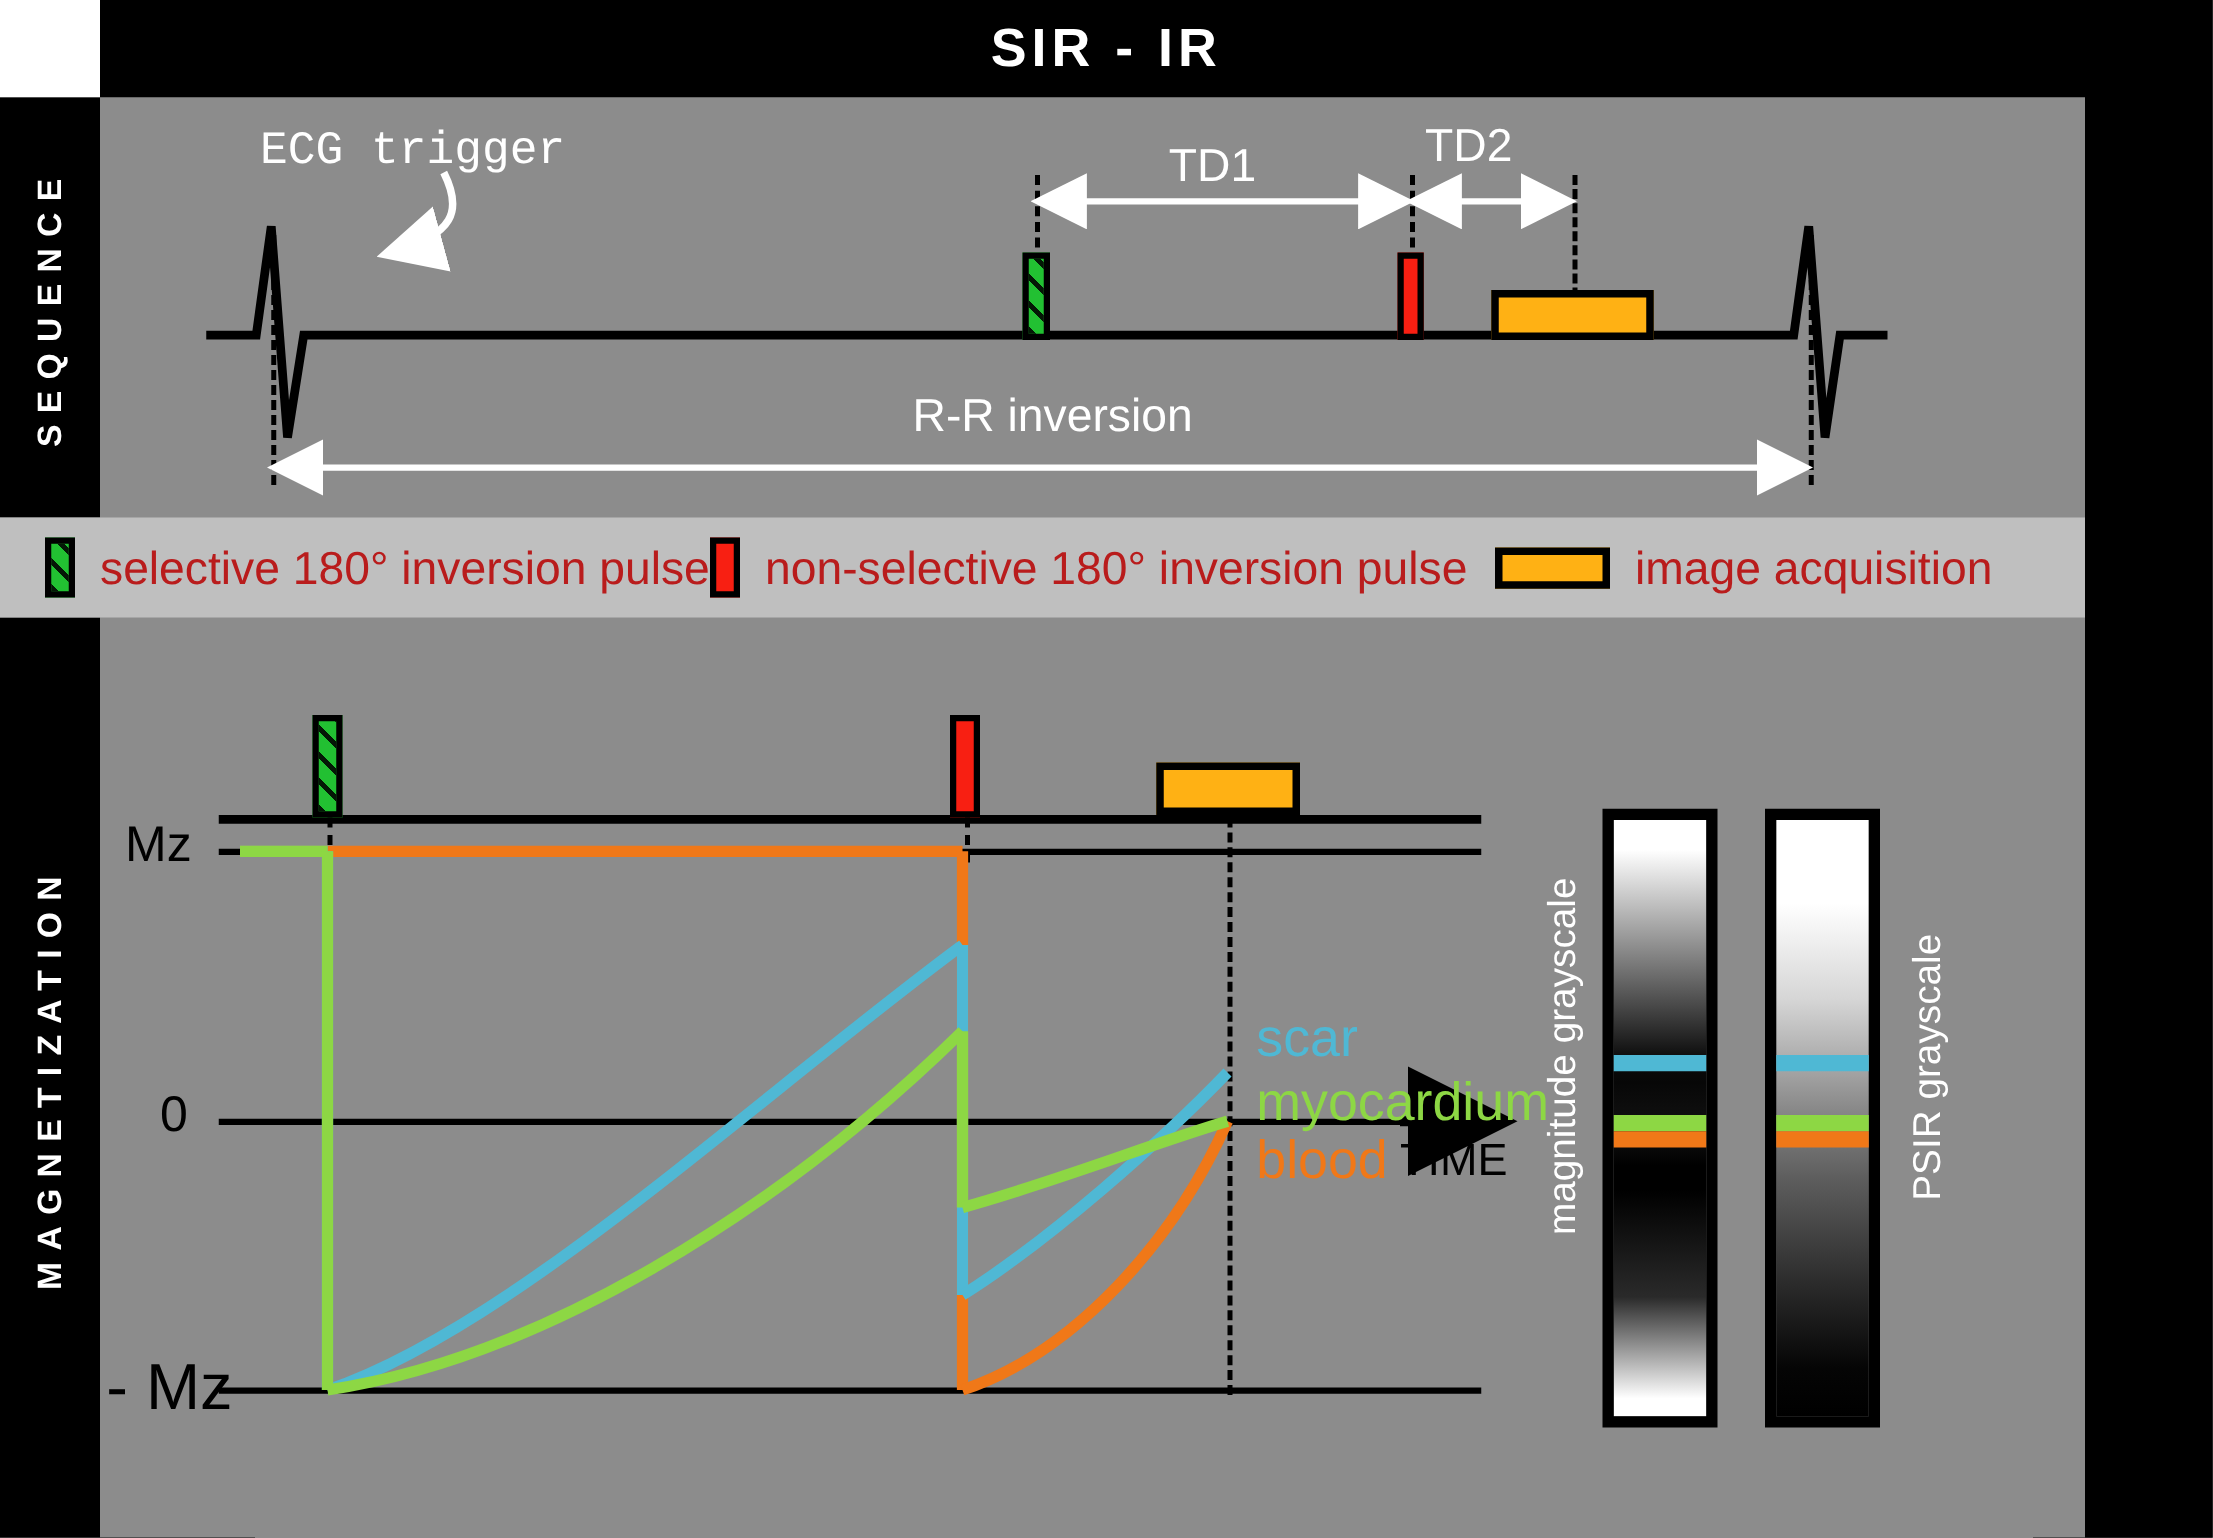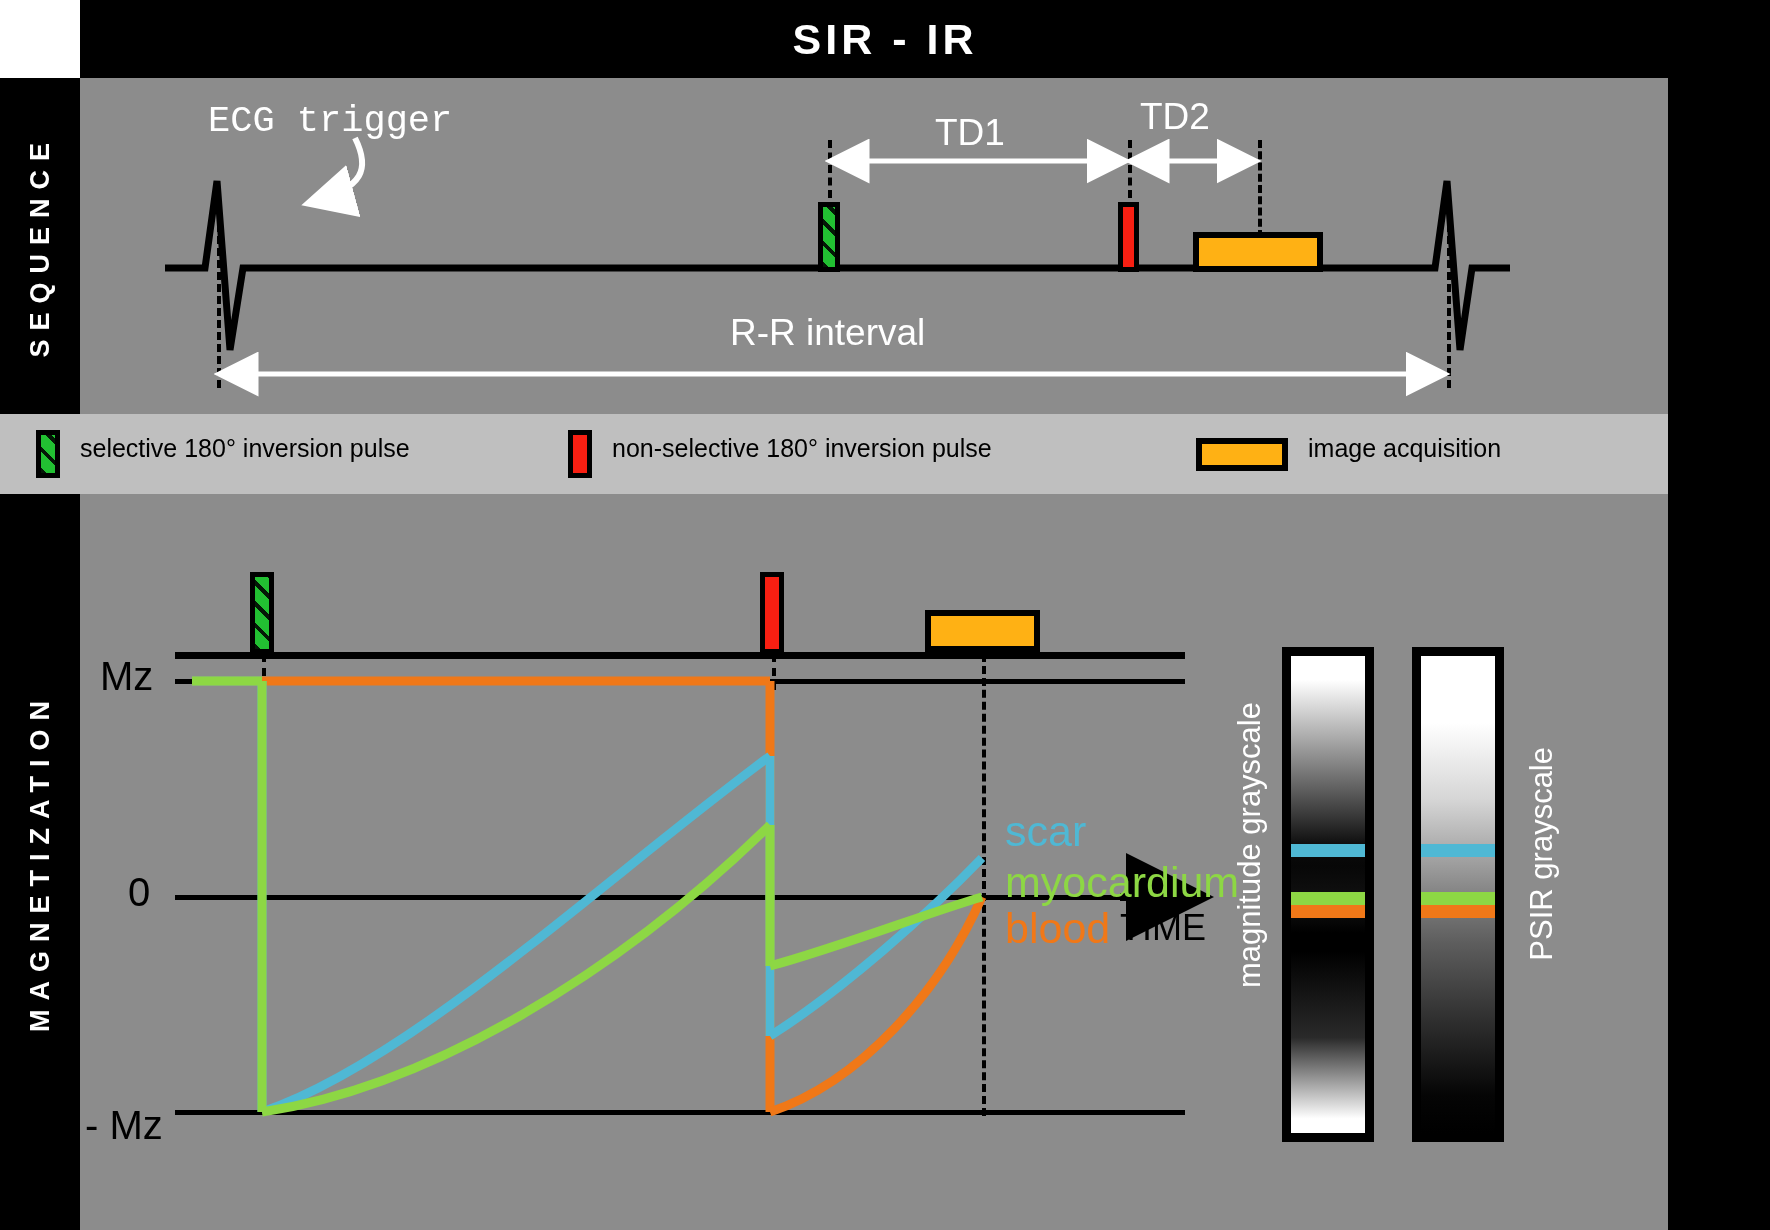--- a/index.html
+++ b/index.html
@@ -36,21 +36,21 @@
 
   
   .pulse-sel{position:absolute;background:#22c032;border:5px solid #000;box-sizing:border-box;
      background-image:repeating-linear-gradient(45deg,
         rgba(0,0,0,.88) 0 4px, rgba(0,0,0,0) 4px 15px);
      background-color:#22c032;}
   
   .pulse-nonsel{position:absolute;background:#f81f12;border:5px solid #000;box-sizing:border-box;}
   
   .acq{position:absolute;background:#ffb114;border:6px solid #000;box-sizing:border-box;}
-  .lgd-txt{font-size:25px;color:#000000;}
+  .lgd-txt{font-size:37px;color:#b91c1c;}
 
   
   .gsbar{position:absolute;border:9px solid #000;box-sizing:border-box;}
   .gsmark{position:absolute;height:13px;}
   .rotlab{position:absolute;color:#fff;font-size:31px;white-space:nowrap;
      writing-mode:vertical-rl;transform:rotate(180deg);}
 
   svg{position:absolute;left:0;top:0;overflow:visible;}
 </style>
 </head>
@@ -98,21 +98,21 @@
       </defs>
       <line x1="752" y1="83" x2="1044" y2="83" stroke="#fff" stroke-width="5" marker-start="url(#al)" marker-end="url(#ar)"></line>
       <line x1="1052" y1="83" x2="1174" y2="83" stroke="#fff" stroke-width="5" marker-start="url(#al)" marker-end="url(#ar)"></line>
       <line x1="141" y1="296" x2="1363" y2="296" stroke="#fff" stroke-width="5" marker-start="url(#al)" marker-end="url(#ar)"></line>
       <path d="M 275 60 C 290 90, 285 110, 230 125" fill="none" stroke="#fff" stroke-width="6" marker-end="url(#ar)"></path>
     </svg>
 
     <div class="txt wtxt" style="left:855px;top:18px;font-size:37px;margin-top:16px;">TD1</div>
     <div class="txt wtxt" style="left:1060px;top:18px;font-size:37px;">TD2</div>
     <div class="txt wtxt" style="left:128px;top:22px;font-size:37px;font-family:Liberation Mono, monospace;">ECG trigger</div>
-    <div class="txt wtxt" style="left:650px;top:234px;font-size:37px;">R-R interval</div>
+    <div class="txt wtxt" style="left:650px;top:234px;font-size:37px;">R-R inversion</div>
   </div>
 
   <div class="panel" id="legend">
     <div class="pulse-sel" style="left:36px;top:16px;width:24px;height:48px;"></div>
     <div class="txt lgd-txt" style="left:80px;top:20px;">selective 180° inversion pulse</div>
 
     <div class="pulse-nonsel" style="left:568px;top:16px;width:24px;height:48px;"></div>
     <div class="txt lgd-txt" style="left:612px;top:20px;">non-selective 180° inversion pulse</div>
 
     <div class="acq" style="left:1196px;top:24px;width:92px;height:33px;"></div>
@@ -125,21 +125,21 @@
     <div class="pulse-sel" style="left:170px;top:30px;width:24px;height:82px;"></div>
     <div class="pulse-nonsel" style="left:680px;top:30px;width:24px;height:82px;"></div>
     <div class="acq" style="left:845px;top:68px;width:115px;height:42px;"></div>
 
     <div class="blk" style="left:95px;top:137px;width:1010px;height:5px;"></div>
     <div class="blk" style="left:95px;top:353px;width:1010px;height:5px;"></div>
     <div class="blk" style="left:95px;top:568px;width:1010px;height:5px;"></div>
 
     <div class="txt btxt" style="left:20px;top:112px;font-size:40px;">Mz</div>
     <div class="txt btxt" style="left:48px;top:328px;font-size:40px;">0</div>
-    <div class="txt btxt" style="left:5px;top:561px;font-size:40px;">- Mz</div>
+    <div class="txt btxt" style="left:5px;top:538px;font-size:52px;">- Mz</div>
 
     <div class="vdash" style="left:182px;top:112px;height:36px;"></div>
     <div class="vdash" style="left:692px;top:112px;height:36px;"></div>
     <div class="vdash" style="left:902px;top:112px;height:462px;"></div>
 
     <svg width="1690" height="736">
       <defs>
         <marker id="tarrow" markerWidth="11" markerHeight="11" refX="9" refY="5.5" orient="auto">
           <path d="M0,0 L11,5.5 L0,11 z" fill="#000"></path>
         </marker>

